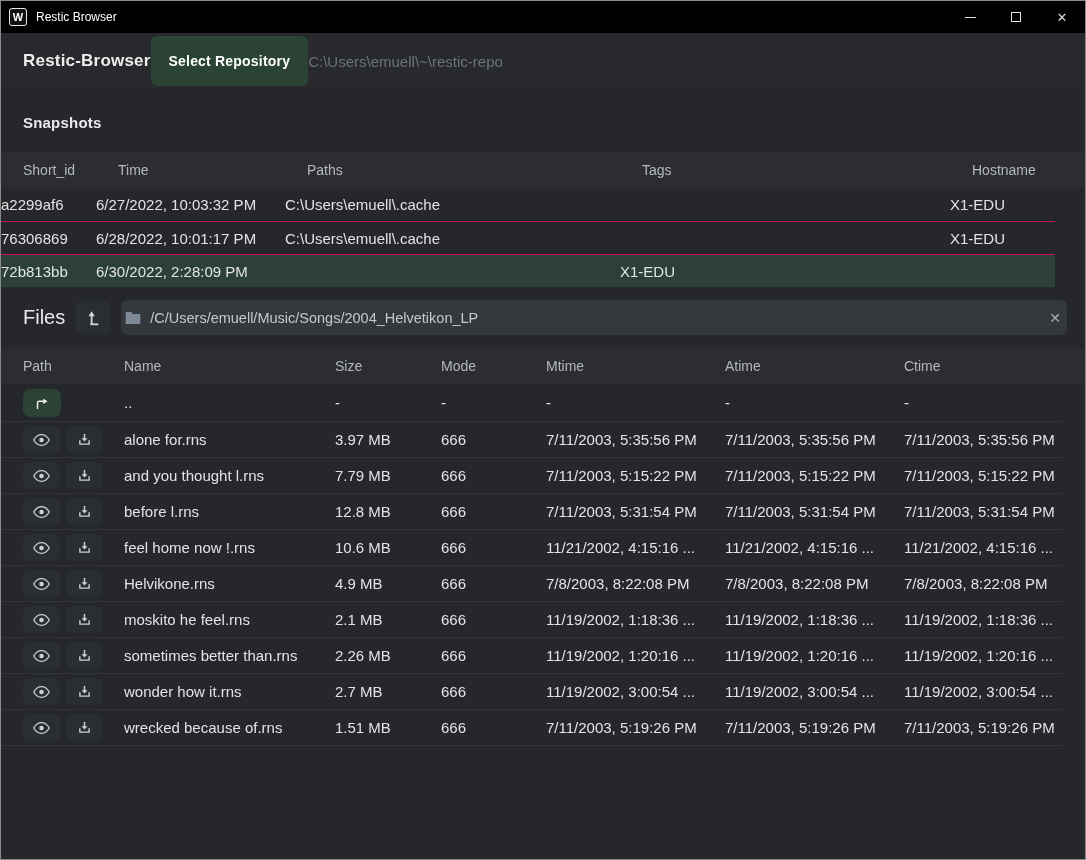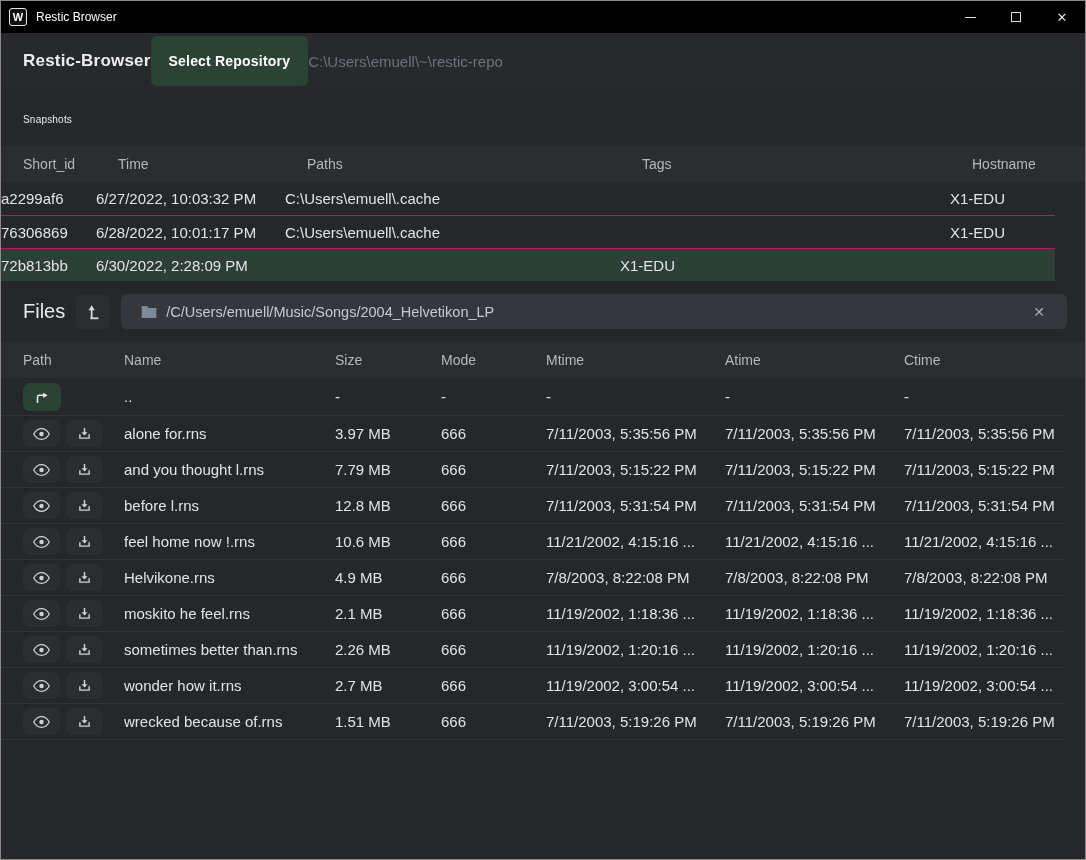--- a/index.html
+++ b/index.html
@@ -23,37 +23,37 @@
              display:flex; align-items:center; justify-content:center; font-size:13px; cursor:default; }
   .min-glyph { width:11px; height:1px; background:#ddd; display:block; }
   .max-glyph { width:10px; height:10px; border:1px solid #ddd; display:block; }
   
   .topnav { height:56px; background:#28292c; display:flex; align-items:center; padding:0 22px; flex:0 0 auto; }
   .app-title { font-size:17px; font-weight:700; color:#eceded; letter-spacing:.2px; }
   .select-repo-btn { background:#2a4335; color:#fff; font-weight:700; font-size:14px;
                      border:none; border-radius:6px; padding:17px 18px; font-family:inherit; letter-spacing:.2px; }
   .repo-path { color:#6d737c; font-size:15px; }
   
-  .section-heading { font-size:10px; font-weight:400; color:#e9eaeb; padding:25px 22px 21px; letter-spacing:.2px; }
+  .section-heading { font-size:15px; font-weight:700; color:#e9eaeb; padding:25px 22px 21px; letter-spacing:.2px; }
   
   .snap-grid  { display:grid; grid-template-columns:95px 189px 335px 330px 1fr; align-items:center; }
   .files-grid { display:grid; grid-template-columns:101px 211px 106px 105px 179px 179px 1fr; align-items:center; }
   .thead { background:#2b2d30; height:36px; padding-left:22px; }
   .thead .hcell { color:#b5b8bb; font-size:14px; }
   .snap-row { height:33px; margin-right:30px; background:#25272a; }
   .snap-row + .snap-row { border-top:1px solid #be185d; }
   .snap-row.selected { background:#2d4037; }
   .cell { font-size:15px; color:#e2e3e4; white-space:nowrap; overflow:hidden; }
   
   .files-bar { display:flex; align-items:center; gap:11px; margin:13px 18px 13px 22px; }
   .files-label { font-size:20px; font-weight:400; color:#e9eaeb; }
   .sq-btn { width:34px; height:34px; background:#2b2e31; border:none; border-radius:6px;
             display:flex; align-items:center; justify-content:center; }
   .path-input-wrap { flex:1; height:35px; background:#34373b; border-radius:6px;
-                     display:flex; align-items:center; padding:0 20px; gap:9px; }
+                     display:flex; align-items:center; padding:0 4px; gap:9px; }
   .folder-icon { color:#7d8996; display:flex; }
   .path-input { flex:1; background:transparent; border:none; outline:none; color:#c5c9cd;
                 font-size:14.5px; font-family:inherit; }
   .clear-btn { background:none; border:none; color:#a9adb2; font-size:14px; padding:0 2px; }
   
   .frow { height:36px; padding-left:22px; margin-right:22px; border-bottom:1px solid #323538; }
   .frow.parent { height:38px; border-bottom:1px solid #323538; }
   .actions { display:flex; gap:6px; }
   .icon-btn { width:37px; height:27px; background:#2b2e31; border:none; border-radius:7px;
               display:flex; align-items:center; justify-content:center; color:#cfd2d4; }

